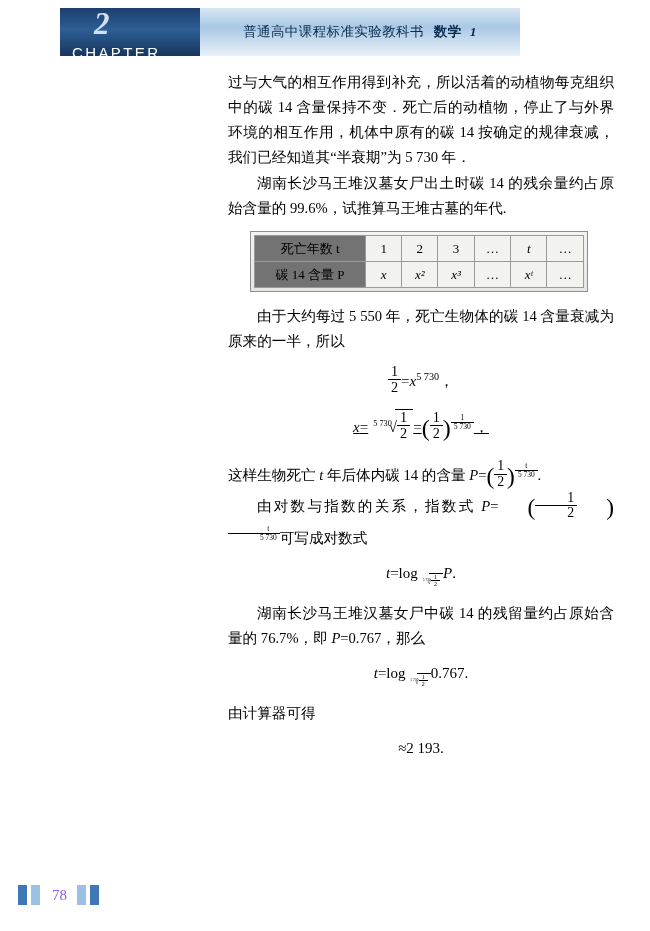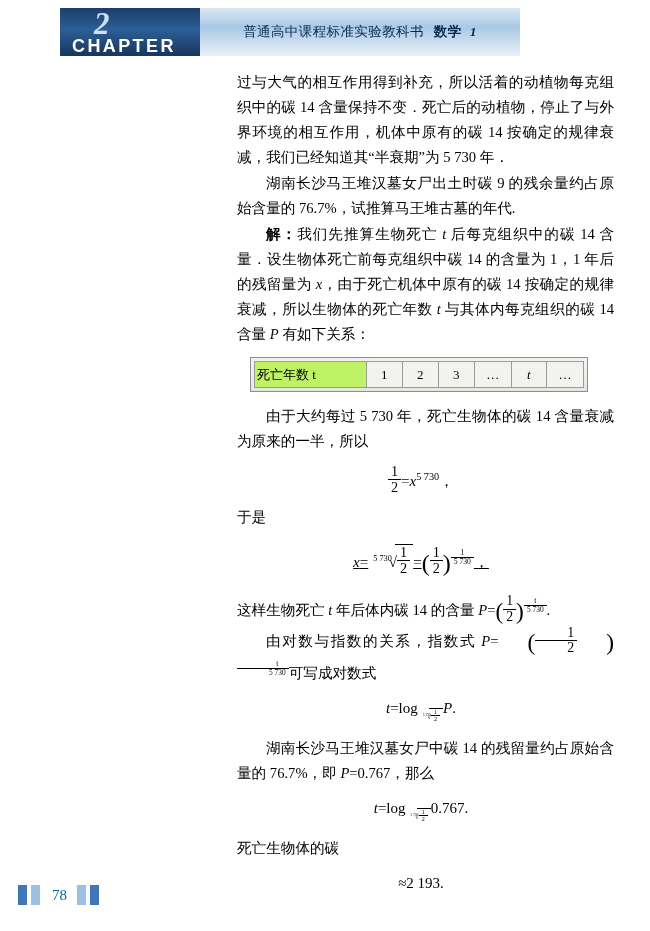--- a/index.html
+++ b/index.html
@@ -38,25 +38,25 @@
     top: -2px;
     font-size: 31px;
     font-weight: bold;
     font-style: italic;
     color: #cfe0f2;
     font-family: "Liberation Serif", serif;
   }
   .chapter-word {
     position: absolute;
     left: 12px;
-    top: 28px;
-    font-size: 18px;
+    top: 36px;
+    font-size: 15px;
     letter-spacing: 2.4px;
     font-family: "Liberation Sans", sans-serif;
-    font-weight: bold;
+    font-weight: normal;
     color: #ffffff;
   }
   .header-right {
     flex: 1;
     background: linear-gradient(180deg, #d9e7f4 0%, #a9c8e5 40%, #cfe0f0 75%, #e9f1f8 100%);
     display: flex;
     align-items: center;
     justify-content: center;
   }
   .header-title {
@@ -81,21 +81,21 @@
     position: absolute;
     left: 228px;
     top: 70px;
     width: 386px;
     font-size: 14.6px;
     line-height: 25px;
     text-align: justify;
     color: #000;
   }
   .p {
-    margin: 0 0 1px 9px;
+    margin: 0 0 1px 0;
   }
   .indent {
     text-indent: 29px;
   }
   .bold {
     font-weight: bold;
   }
 
   
   .tbl-wrap {
@@ -113,22 +113,22 @@
   }
   table.data td {
     border: 1px solid #9a9a9a;
     text-align: center;
     height: 24px;
     padding: 0 2px;
     font-family: "Liberation Serif", serif;
   }
   table.data td.lab {
     width: 118px;
-    text-align: left;
-    background: #bef264;
+    text-align: center;
+    background: #737373;
   }
   table.data td.narrow { width: 34px; }
 
   
   .math {
     font-style: italic;
     font-family: "Liberation Serif", serif;
   }
   sup, sub { font-size: 0.68em; }
 
@@ -199,21 +199,21 @@
     width: 9px;
     height: 20px;
     background: #3f78b5;
     margin-right: 4px;
   }
   .fbar.light { background: #9bc0e2; }
   .pageno {
     font-size: 15px;
     margin: 0 10px 0 8px;
     font-family: "Liberation Serif", serif;
-    color: #0369a1;
+    color: #8b5cf6;
   }
 </style>
 </head>
 <body>
 
 <div class="header">
   <div class="header-left">
     <span class="chapter-num">2</span>
     <span class="chapter-word">CHAPTER</span>
   </div>
@@ -221,52 +221,57 @@
     <div class="header-title">
       <span>普通高中课程标准实验教科书</span><span class="subj">数学</span><span class="vol">1</span>
     </div>
   </div>
 </div>
 
 <div class="content">
 
   <p class="p">过与大气的相互作用得到补充，所以活着的动植物每克组织中的碳 14 含量保持不变．死亡后的动植物，停止了与外界环境的相互作用，机体中原有的碳 14 按确定的规律衰减，我们已经知道其“半衰期”为 5 730 年．</p>
 
-  <p class="p indent">湖南长沙马王堆汉墓女尸出土时碳 9 的残余量约占原始含量的 76.7%，试推算马王堆古墓的年代.</p>
-
-  <p class="p indent">
-    <span class="bold">解：</span>我们先推算生物死亡 <span class="math">t</span> 后每克组织中的碳 14 含量．设生物体死亡前每克组织中碳 14 的含量为 1，1 年后的残留量为 <span class="math">x</span>，由于死亡机体中原有的碳 14 按确定的规律衰减，所以生物体的死亡年数 <span class="math">t</span> 与其体内每克组织的碳 14 含量 <span class="math">P</span> 有如下关系：
-  </p>
+  <p class="p indent">湖南长沙马王堆汉墓女尸出土时碳 14 的残余量约占原始含量的 99.6%，试推算马王堆古墓的年代.</p>
+
 
   <div class="tbl-wrap">
     <table class="data">
       <tbody>
           <tr>
         <td class="lab">死亡年数 t</td>
         <td class="narrow">1</td>
         <td class="narrow">2</td>
         <td class="narrow">3</td>
         <td class="narrow">…</td>
         <td class="narrow math">t</td>
         <td class="narrow">…</td>
       </tr>
+      <tr>
+        <td class="lab">碳 14 含量 P</td>
+        <td class="narrow math">x</td>
+        <td class="narrow math">x²</td>
+        <td class="narrow math">x³</td>
+        <td class="narrow">…</td>
+        <td class="narrow math">xᵗ</td>
+        <td class="narrow">…</td>
+      </tr>
     </tbody>
       </table>
   </div>
 
 
   <p class="p indent">
-    由于大约每过 5 730 年，死亡生物体的碳 14 含量衰减为原来的一半，所以
+    由于大约每过 5 550 年，死亡生物体的碳 14 含量衰减为原来的一半，所以
   </p>
 
   <div class="eqline">
     <span class="frac"><span class="num">1</span><span class="den">2</span></span>=<span class="math">x</span><sup>5 730</sup>，
   </div>
 
-  <p class="p">于是</p>
 
   <div class="eqline tall">
     <span class="math">x</span>=<span class="radical"><span class="idx">5 730</span><span class="sign">√</span><span class="body"><span class="frac"><span class="num">1</span><span class="den">2</span></span></span></span>=<span class="bigparen">(</span><span class="frac"><span class="num">1</span><span class="den">2</span></span><span class="bigparen">)</span><sup><span class="frac" style="font-size:0.75em"><span class="num">1</span><span class="den">5 730</span></span></sup>，
   </div>
 
   <p class="p">
     这样生物死亡 <span class="math">t</span> 年后体内碳 14 的含量 <span class="math">P</span>=<span class="bigparen">(</span><span class="frac"><span class="num">1</span><span class="den">2</span></span><span class="bigparen">)</span><sup><span class="frac" style="font-size:0.75em"><span class="num">t</span><span class="den">5 730</span></span></sup>.
   </p>
 
   <p class="p indent">
@@ -278,21 +283,21 @@
   </div>
 
   <p class="p indent">
     湖南长沙马王堆汉墓女尸中碳 14 的残留量约占原始含量的 76.7%，即 <span class="math">P</span>=0.767，那么
   </p>
 
   <div class="eqline">
     <span class="math">t</span>=log<sub><span class="smallroot"><span class="radical"><span class="idx">5 730</span><span class="sign">√</span><span class="body"><span class="frac"><span class="num">1</span><span class="den">2</span></span></span></span></span></sub>0.767.
   </div>
 
-  <p class="p">死亡生物体的碳</p>
+  <p class="p">由计算器可得</p>
 
   <div class="eqline">
     ≈2 193.
   </div>
 
 </div>
 
 <div class="footer">
   <div class="fbar"></div>
   <div class="fbar light"></div>

